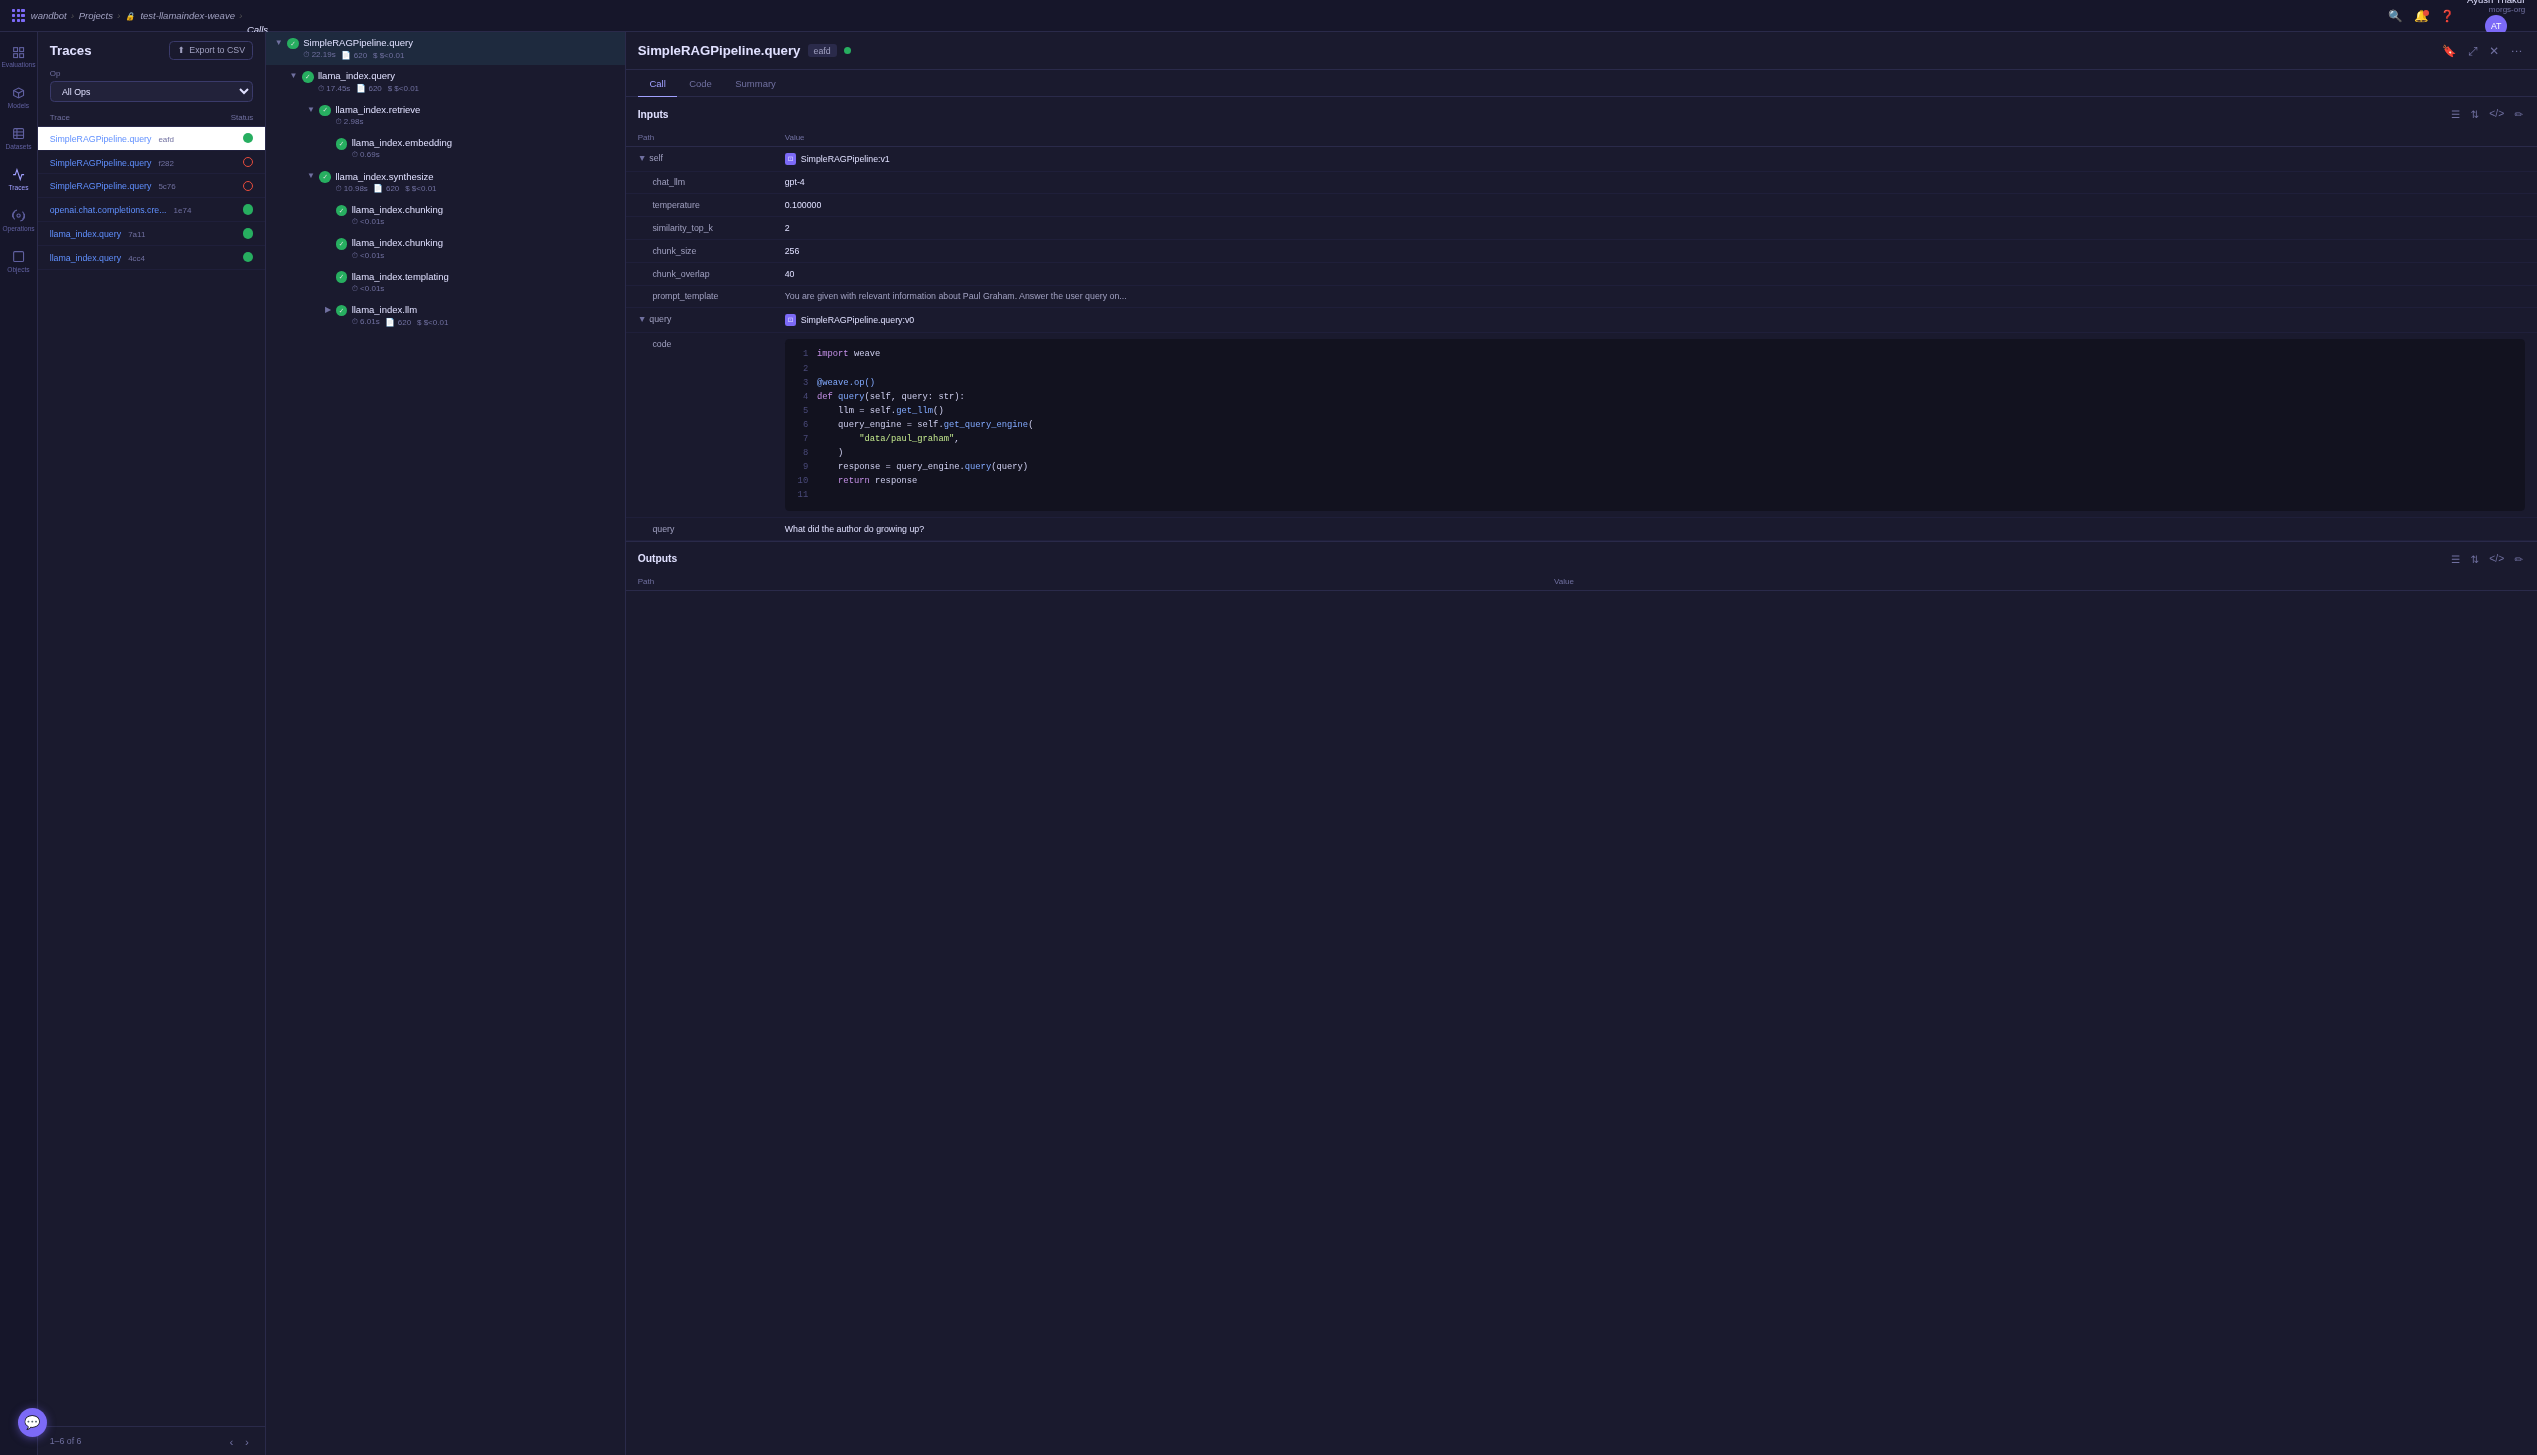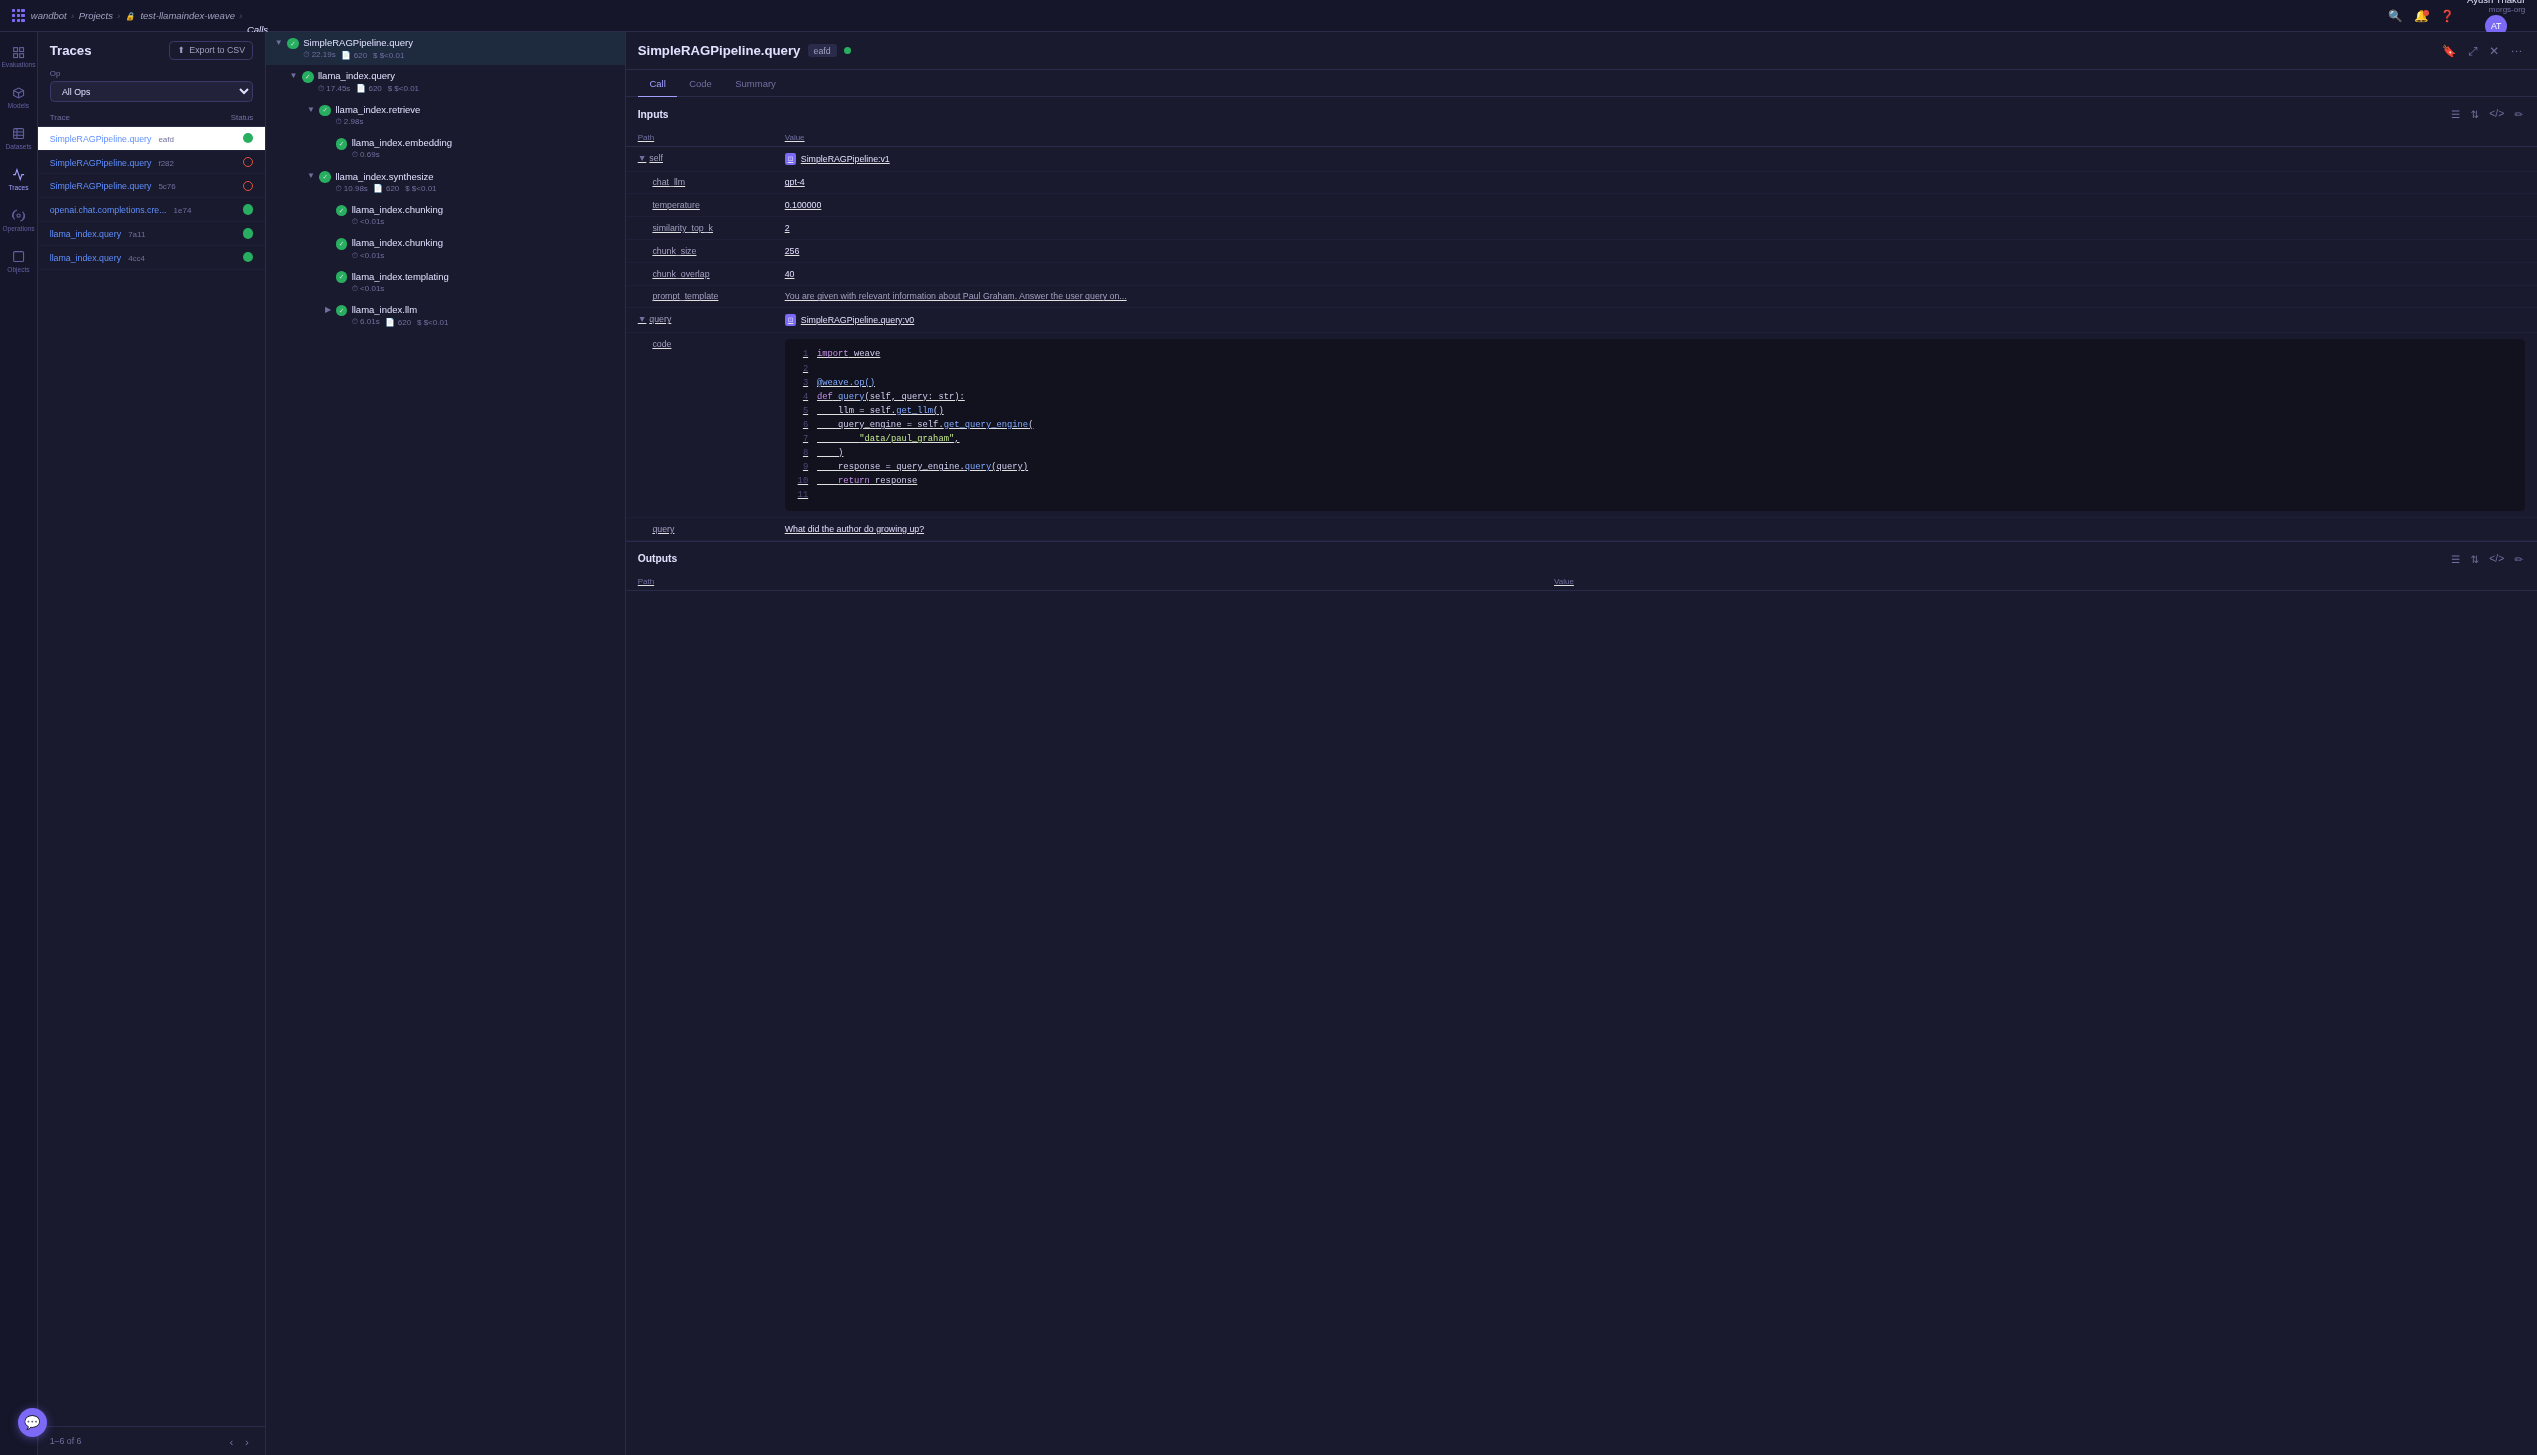--- a/index.html
+++ b/index.html
@@ -79,21 +79,21 @@
     .detail-tab { padding: 7.3px 11.7px; cursor: pointer; font-size: 9.5px; color: #7070a0; border-bottom: 1.5px solid transparent; margin-bottom: -0.7px; }
     .detail-tab.active { color: #a0a0ff; border-bottom-color: #a0a0ff; }
     .detail-content { flex: 1; overflow-y: auto; padding: 0; }
 
     
     .section-header { display: flex; align-items: center; justify-content: space-between; padding: 8.8px 11.7px 5.9px; }
     .section-title { font-size: 10.3px; font-weight: 600; color: #e0e0ff; }
     .section-actions { display: flex; gap: 5.9px; color: #7070a0; }
     .section-action { cursor: pointer; font-size: 10.3px; padding: 2.2px; border-radius: 2.2px; }
 
-    .data-table { width: 100%; border-collapse: collapse; text-decoration: underline; }
+    .data-table { width: 100%; border-collapse: collapse; }
     .data-table th { text-align: left; padding: 4.4px 11.7px; font-size: 8px; color: #7070a0; font-weight: 500; border-bottom: 0.7px solid #2a2a4a; }
     .data-table td { padding: 5.9px 11.7px; vertical-align: top; border-bottom: 0.7px solid #1f1f3a; font-size: 8.8px; }
     .data-table td.path-col { color: #a0a0c0; width: 147px; }
     .data-table td.value-col { color: #e0e0ff; }
     .expand-arrow { color: #7070a0; cursor: pointer; margin-right: 2.9px; }
     .obj-ref { display: flex; align-items: center; gap: 4.4px; color: #e0e0ff; }
     .obj-icon { width: 11.7px; height: 11.7px; background: #7c6af7; border-radius: 2.2px; display: inline-flex; align-items: center; justify-content: center; font-size: 6.6px; }
     .code-block { background: #12121f; border-radius: 4.4px; padding: 8.8px; font-family: 'Courier New', monospace; font-size: 8.8px; line-height: 1.6; }
     .code-line { display: flex; gap: 8.8px; }
     .line-num { color: #4a4a7a; min-width: 14.7px; text-align: right; user-select: none; }

